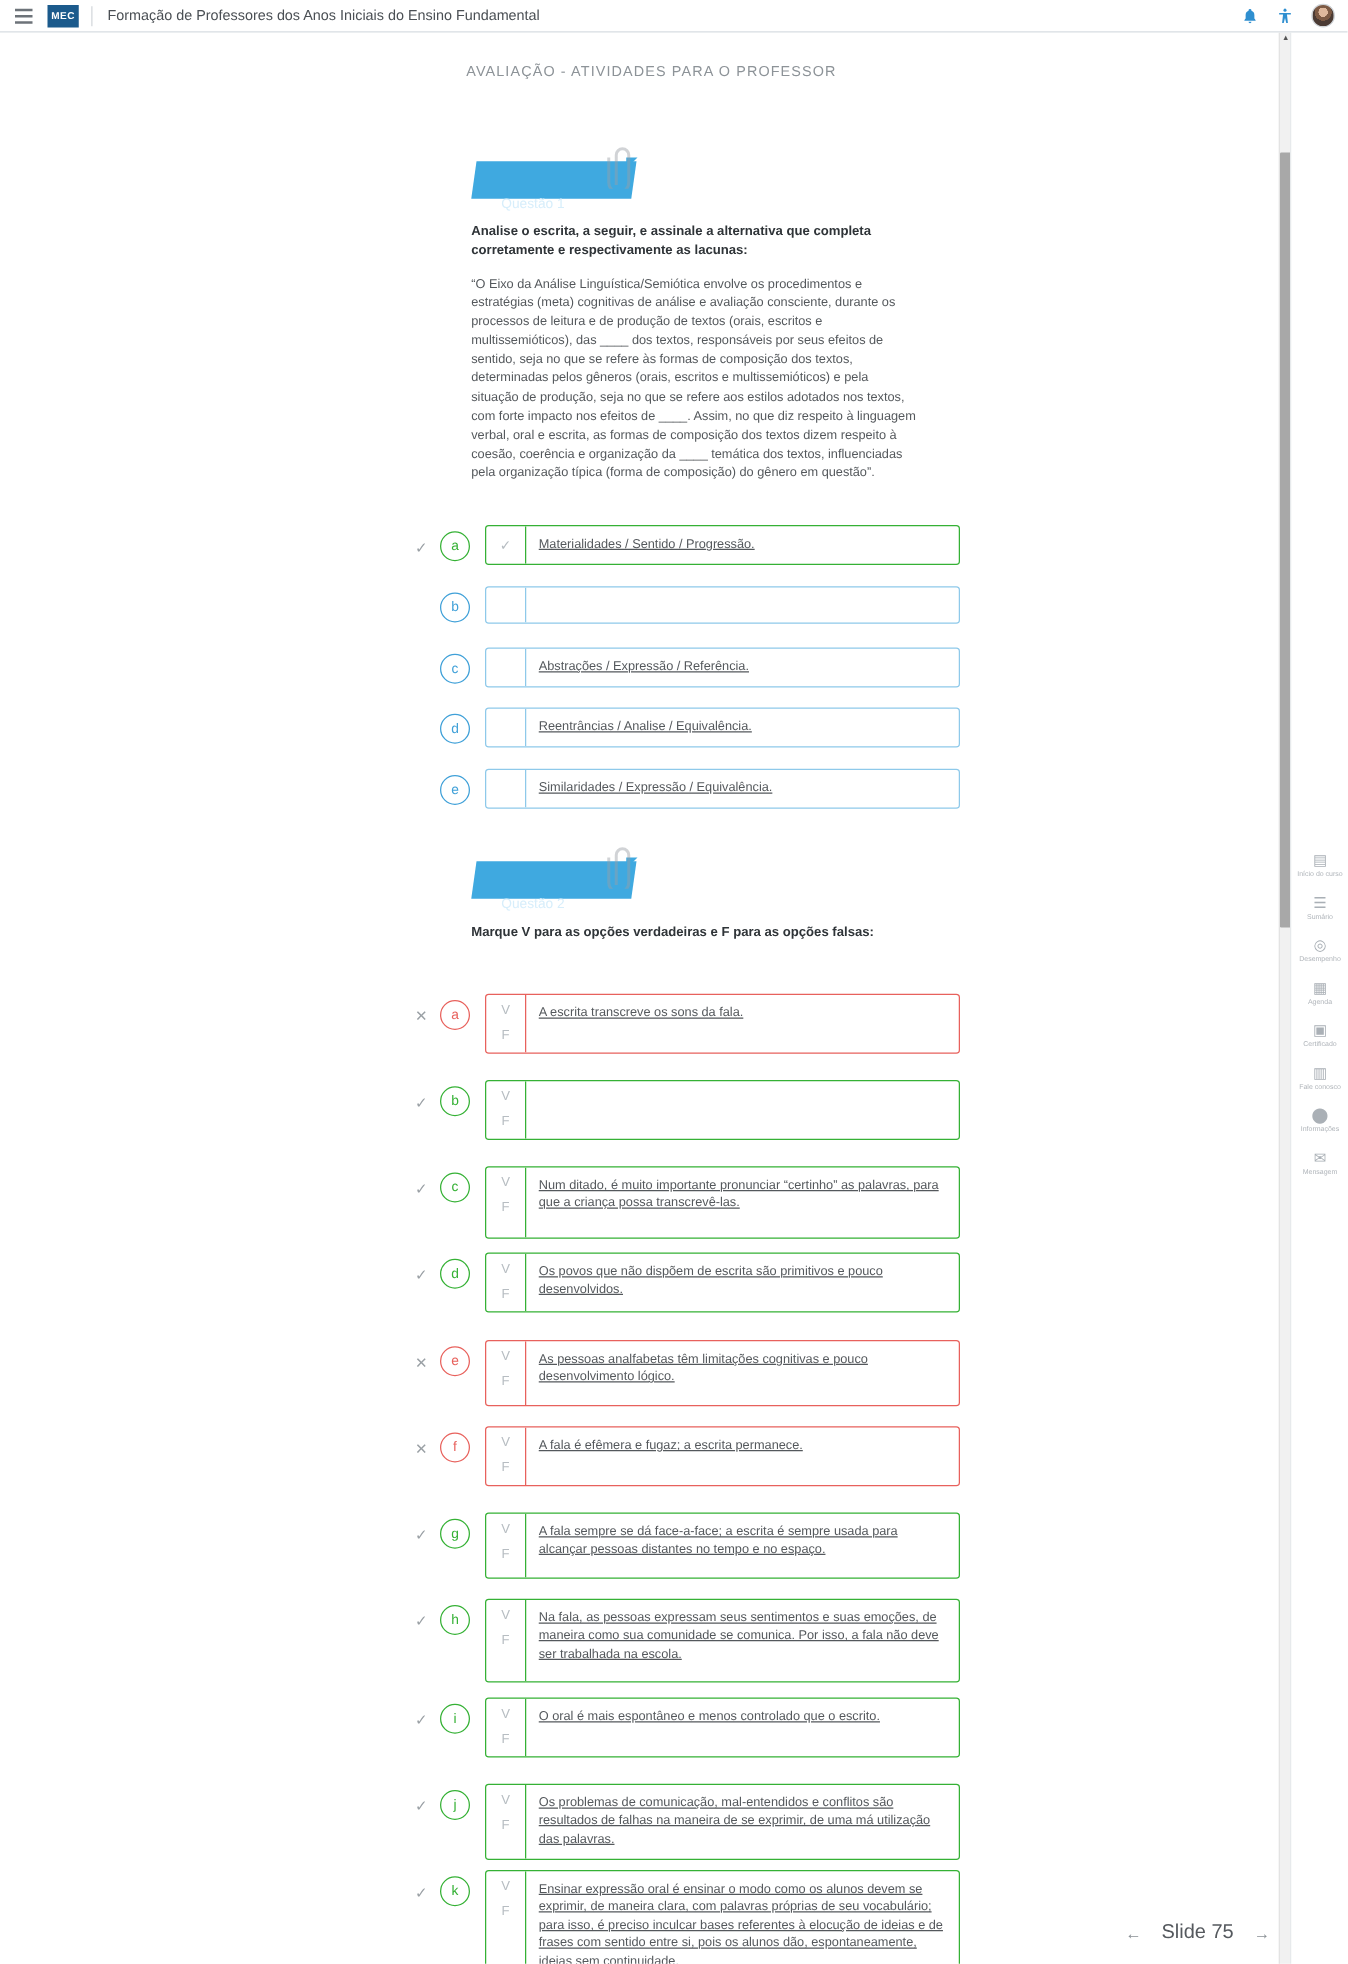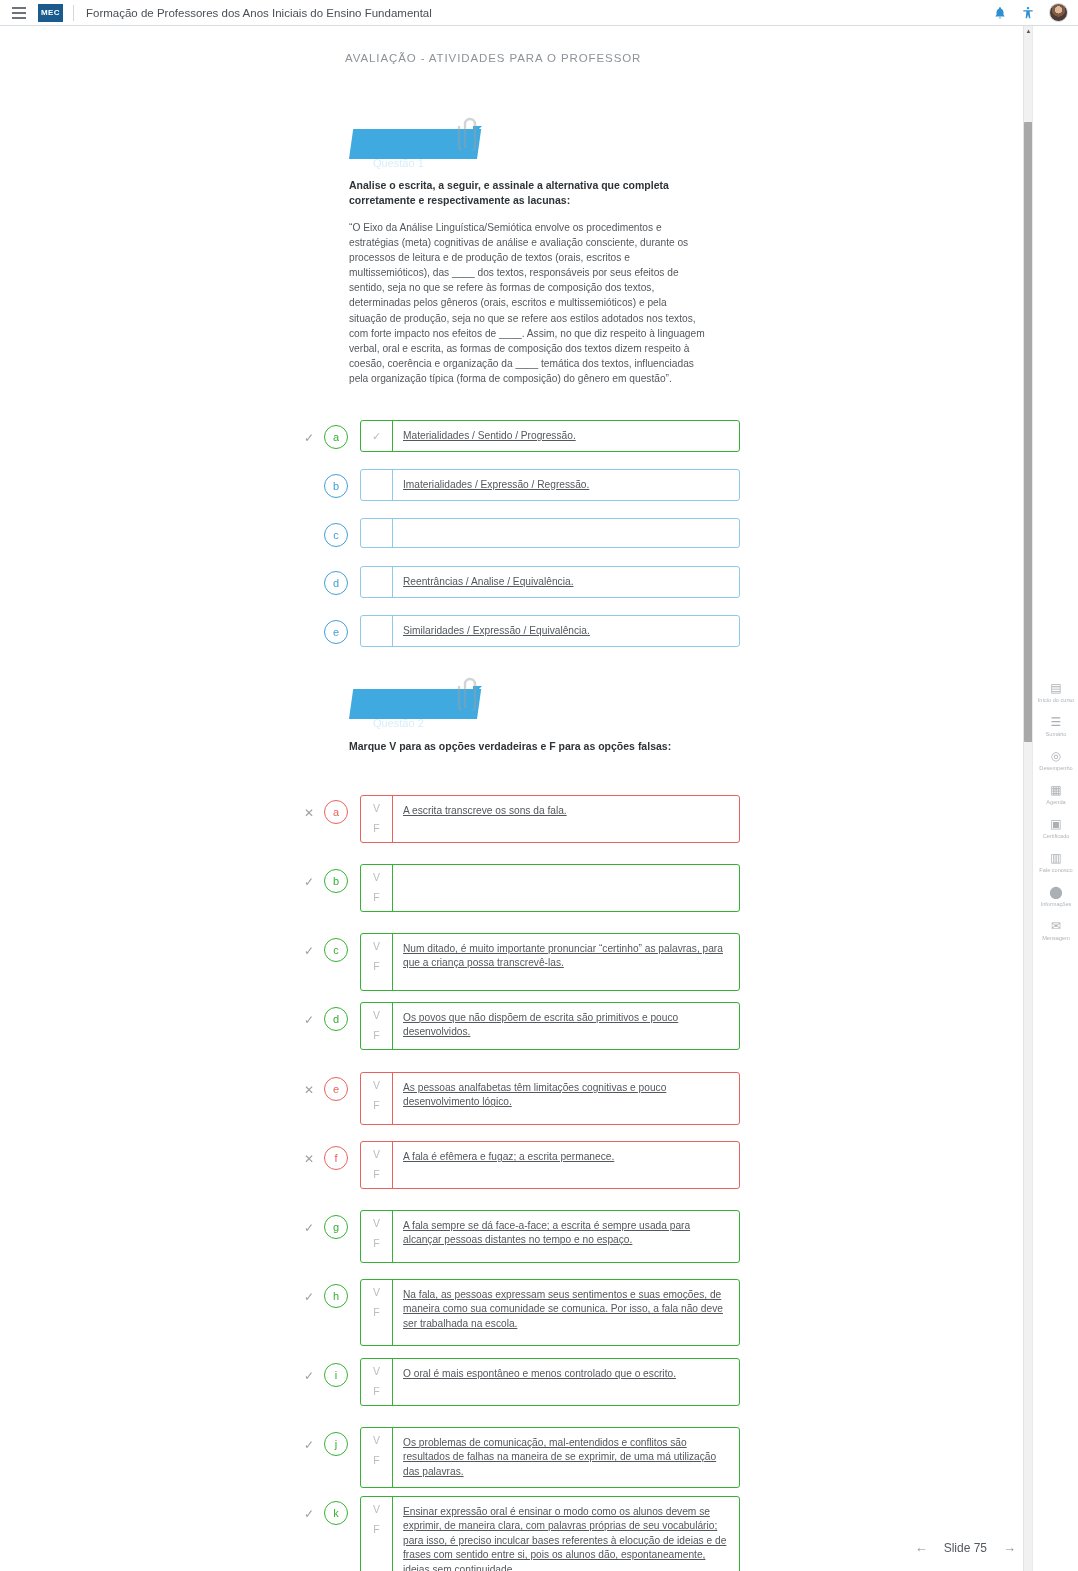--- a/index.html
+++ b/index.html
@@ -45,20 +45,21 @@
     background: radial-gradient(circle at 50% 34%, #dfb89c 0 26%, #7d5a44 27% 48%, #4b3b34 49% 100%);
     border: 1px solid #cfd4d8; cursor: pointer;
   }
 
   
   .page {
     position: absolute; top: 26px; left: 0;
     width: 1026px; height: 1545px;
     background: #fff;
     overflow: hidden;
+    padding-left: 28px;
   }
   .scrollbar-track {
     position: absolute; top: 26px; right: 46px;
     width: 9px; height: 1545px;
     background: #f1f1f1; border-left: 1px solid #e3e3e3;
     z-index: 20;
   }
   .scrollbar-thumb {
     position: absolute; top: 96px; left: 0;
     width: 9px; height: 620px;
@@ -178,21 +179,21 @@
     font-size: 5.6px; line-height: 7px; margin-top: 2px;
     color: #b0b5ba; text-align: center; width: 44px;
   }
 
   
   .slide-nav {
     position: absolute; right: 62px; bottom: 16px;
     display: flex; align-items: center; gap: 16px; z-index: 35;
   }
   .slide-nav .arrow { font-size: 13px; color: #8a9095; cursor: pointer; }
-  .slide-nav .slide-label { font-size: 12px; color: #55595e; }
+  .slide-nav .slide-label { font-size: 16px; color: #55595e; }
 </style>
 </head>
 <body>
 
 <div class="topbar">
   <div class="hamburger">
       <i></i>
       <i></i>
       <i></i>
     </div>
@@ -251,28 +252,28 @@
         <div class="opt-box green" style="min-height: 30px;">
           <div class="opt-check">✓</div>
           <div class="opt-text">Materialidades / Sentido / Progressão.</div>
         </div>
       </div>
       <div class="opt" style="top: 443px;">
         <div class="opt-mark ok"></div>
         <div class="opt-letter ">b</div>
         <div class="opt-box " style="min-height: 30px;">
           <div class="opt-check"></div>
-          <div class="opt-text">Imaterialidades / Expressão / Regressão.</div>
         </div>
       </div>
       <div class="opt" style="top: 492px;">
         <div class="opt-mark ok"></div>
         <div class="opt-letter ">c</div>
         <div class="opt-box " style="min-height: 30px;">
           <div class="opt-check"></div>
+          <div class="opt-text">Abstrações / Expressão / Referência.</div>
         </div>
       </div>
       <div class="opt" style="top: 540px;">
         <div class="opt-mark ok"></div>
         <div class="opt-letter ">d</div>
         <div class="opt-box " style="min-height: 30px;">
           <div class="opt-check"></div>
           <div class="opt-text">Reentrâncias / Analise / Equivalência.</div>
         </div>
       </div>

